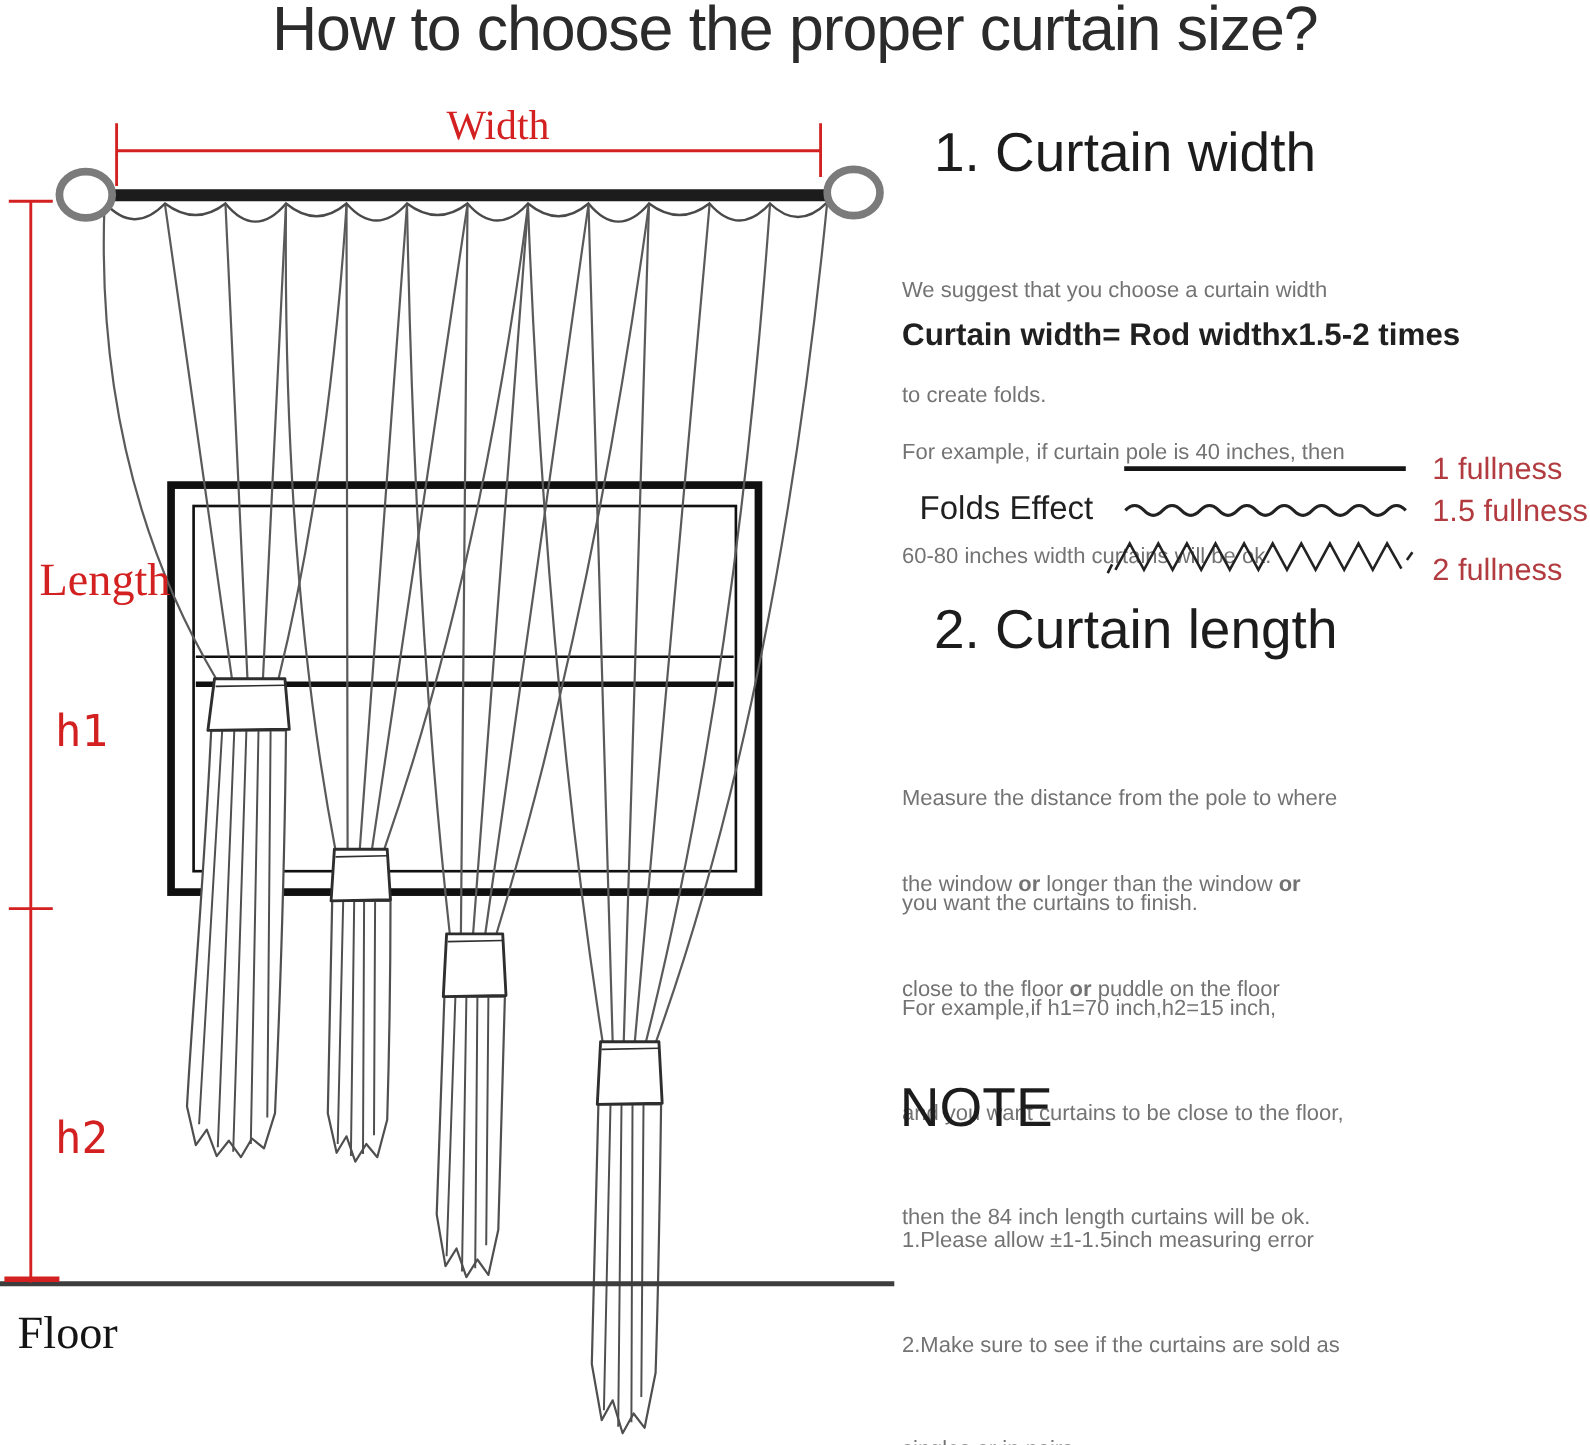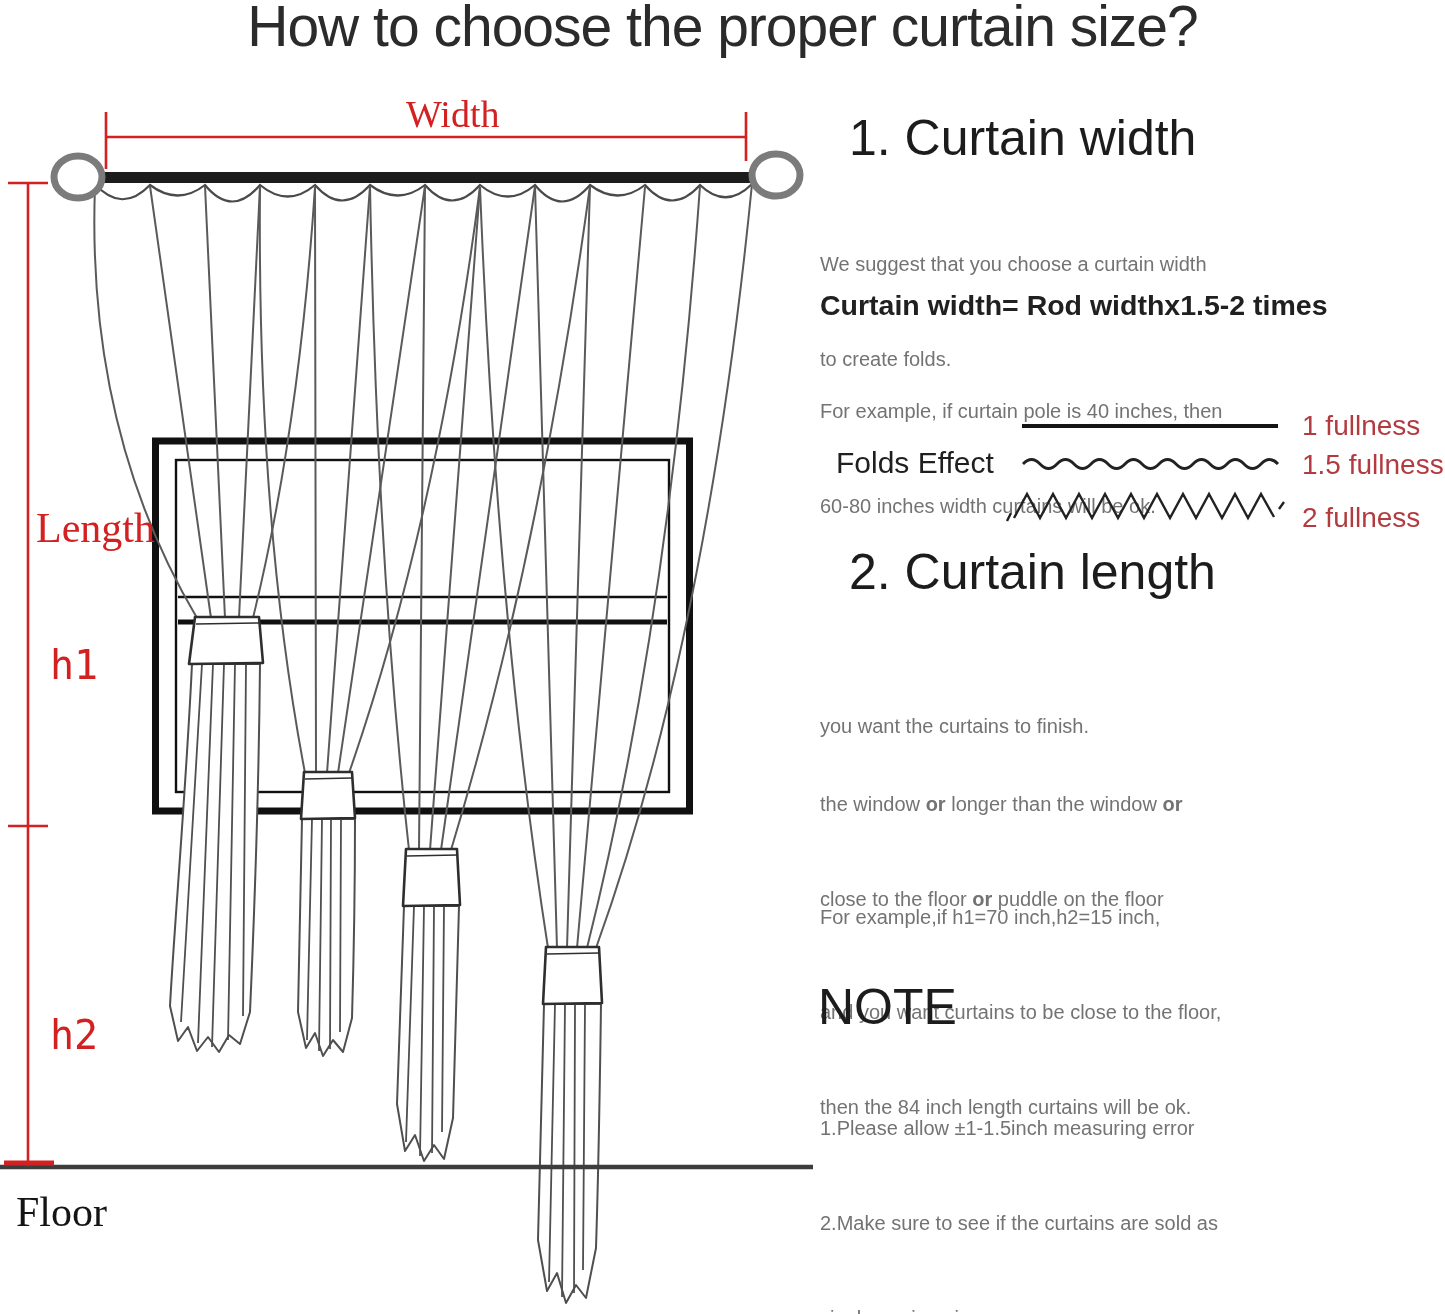--- a/index.html
+++ b/index.html
@@ -136,20 +136,21 @@
   <path fill="none" stroke="#222222" stroke-width="2.4" d="M7 121 L11 113 M279 109 L284 102"></path>
 </svg>
 
 <div class="fullness f1">1 fullness</div>
 <div class="fullness f2">1.5 fullness</div>
 <div class="fullness f3">2 fullness</div>
 
 <div class="sec-head s2-head">2. Curtain length</div>
 
 <div class="body-par s2-p1">
+  <div>Measure the distance from the pole to where</div>
   <div>you want the curtains to finish.</div>
 </div>
 
 <div class="body-par s2-p2">
   <div><span>the window </span><span class="b">or</span><span> longer than the window </span><span class="b">or</span></div>
   <div><span>close to the floor </span><span class="b">or</span><span> puddle on the floor</span></div>
 </div>
 
 <div class="body-par s2-p3">
   <div>For example,if h1=70 inch,h2=15 inch,</div>

